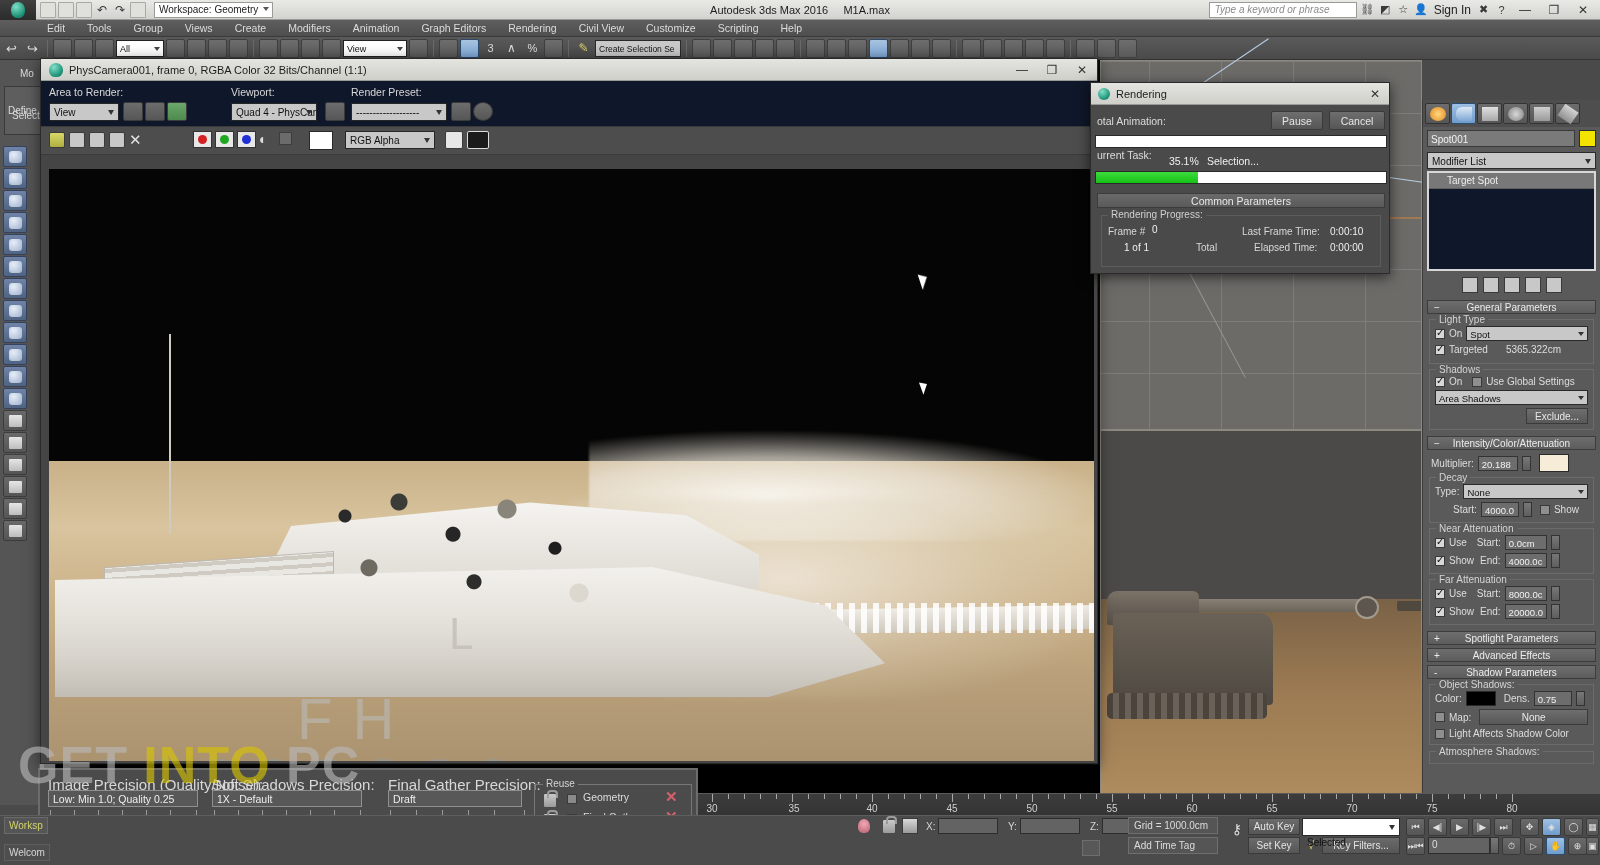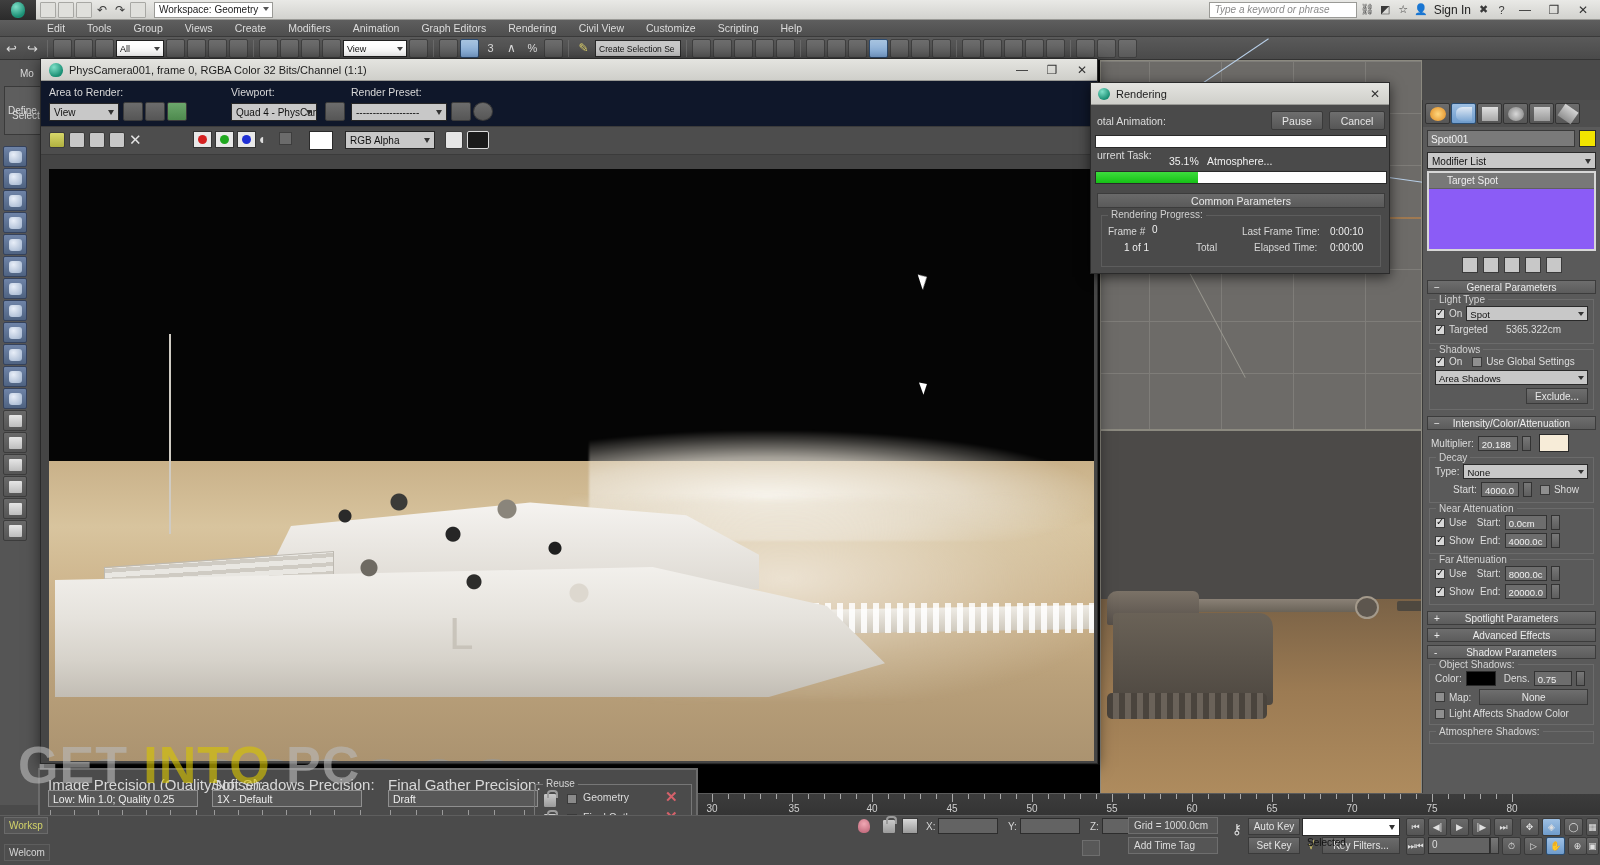--- a/index.html
+++ b/index.html
@@ -300,21 +300,21 @@
   .cp-tab.sel { background:linear-gradient(#9ec0e4,#6f9ccc); border-color:#2a4e74; }
   .cp-tab .g { position:absolute; left:4px; top:3px; width:16px; height:14px; }
   .namerow { display:flex; gap:4px; padding:3px 4px; align-items:center; }
   .namefield { flex:1; height:17px; background:#7a7a7a; border:1px solid #3a3a3a;
     font-size:10px; color:#f2f2f2; padding:1px 3px 0; line-height:15px; }
   .colorchip { width:17px; height:17px; background:#f2e400; border:1px solid #2c2c2c; }
   .modsel { margin:2px 4px; height:17px; background:#c8c8c8; border:1px solid #2a2a2a;
     font-size:10px; color:#111; padding:1px 16px 0 4px; position:relative; line-height:15px; }
   .modsel .ca { position:absolute; right:4px; top:6px; border-left:3.5px solid transparent;
     border-right:3.5px solid transparent; border-top:5px solid #333; }
-  .modlist { margin:2px 4px; height:80px; background:#8b5cf6;
+  .modlist { margin:2px 4px; height:100px; background:#0f172a;
     border:2px solid #d7d7d7; }
   .modlist .item { font-size:10px; color:#eee; padding:2px 0 2px 18px;
     background:#787878; border-bottom:1px solid #606060; }
   .modbtns { display:flex; gap:5px; justify-content:center; padding:4px 0; }
   .modbtn { width:16px; height:16px; background:#c8c8c8; border:1px solid #3a3a3a; }
   .rollhdr {
     margin:3px 4px 0; height:14px; background:linear-gradient(#6e6e6e,#5c5c5c);
     border:1px solid #3c3c3c; font-size:10px; color:#ececec;
     display:flex; align-items:center; justify-content:center; position:relative;
   }
@@ -421,20 +421,25 @@
       <span class="qicon"></span>
       <span class="qicon"></span>
       <span class="qicon flat">↶</span>
       <span class="qicon flat">↷</span>
       <span class="qicon"></span>
       <span class="wsbox">
         <span>Workspace: Geometry</span>
         <span class="ca"></span>
       </span>
     </div>
+    <div class="apptitle">
+      <span>Autodesk 3ds Max 2016</span>
+      &nbsp;&nbsp;&nbsp;
+      <span>M1A.max</span>
+    </div>
     <div class="tb-right">
       <span class="searchbox" title="Type a keyword or phrase">
         <span>Type a keyword or phrase</span>
       </span>
       <span class="ticon">⛓</span>
       <span class="ticon">◩</span>
       <span class="ticon">☆</span>
       <span class="ticon">👤</span>
       <span class="signin">Sign In</span>
       <span class="ticon">✖</span>
@@ -688,20 +693,21 @@
       <div class="rc-ground"></div>
       <div class="rc-dust"></div>
       <div class="rc-dust2"></div>
       <div class="rc-antenna"></div>
       <div class="rc-turret"></div>
       <div class="rc-rack"></div>
       <div class="rc-barrel"></div>
       <div class="rc-dotline"></div>
       <div class="rc-hull"></div>
       <div class="rc-noisy"></div>
+      <div class="rc-fh">F H</div>
       <div class="rc-L">L</div>
 
       <div class="rc-wheels">
         <div class="rc-wheel" style="left:0px;"></div>
         <div class="rc-wheel" style="left:55px;"></div>
         <div class="rc-wheel" style="left:110px;"></div>
         <div class="rc-wheel" style="left:165px;"></div>
         <div class="rc-wheel" style="left:220px;"></div>
         <div class="rc-wheel" style="left:275px;"></div>
         <div class="rc-wheel" style="left:330px;"></div>
@@ -722,21 +728,21 @@
       <span style="position:absolute;left:6px;top:10px;font-size:10.5px;color:#dcdcdc;">otal Animation:</span>
       <span class="rdbtn" style="position:absolute;left:180px;top:6px;width:52px;">Pause</span>
       <span class="rdbtn" style="position:absolute;left:238px;top:6px;width:56px;">Cancel</span>
 
       <div class="rbar-outer" style="position:absolute;left:4px;top:30px;width:292px;">
         <div class="rbar-inner" style="width:0%;"></div>
       </div>
 
       <span style="position:absolute;left:6px;top:44px;font-size:10.5px;color:#dcdcdc;">urrent Task:</span>
       <span style="position:absolute;left:78px;top:50px;font-size:10.5px;color:#f0f0f0;">35.1%</span>
-      <span style="position:absolute;left:116px;top:50px;font-size:10.5px;color:#f0f0f0;">Atmosphere...</span>
+      <span style="position:absolute;left:116px;top:50px;font-size:10.5px;color:#f0f0f0;">Selection...</span>
 
       <div class="rbar-outer" style="position:absolute;left:4px;top:66px;width:292px;">
         <div class="rbar-inner" id="progbar" style="width:35.1%;"></div>
       </div>
 
       <div class="rollup" style="position:absolute;left:6px;top:88px;width:288px;">Common Parameters</div>
 
       <div class="grp" style="left:10px;top:110px;width:280px;height:52px;">
         <span class="grp-lbl">Rendering Progress:</span>
         <span class="fld" style="left:6px;top:10px;">Frame #</span>
@@ -970,21 +976,21 @@
         <i class="bp-tick" style="left:96px;"></i>
         <i class="bp-tick" style="left:120px;"></i>
         <i class="bp-tick" style="left:146px;"></i>
     </span>
     <span class="bp-slider" style="left:174px;top:50px;width:148px;"></span>
     <span class="bp-knob" style="left:88px;top:45px;"></span>
     <span class="bp-lbl" style="left:172px;top:64px;">Glossy Refractions Precision:</span>
     <span class="bp-fld" style="left:172px;top:79px;width:150px;"></span>
 
     <span class="bp-lbl" style="left:348px;top:6px;">Final Gather Precision:</span>
-    <span class="bp-fld" style="left:348px;top:20px;width:150px;">Draft</span>
+    <span class="bp-fld" style="left:348px;top:20px;width:134px;">Draft</span>
     <span class="bp-ticks" style="left:350px;top:40px;width:136px;">
       <i class="bp-tick" style="left:0;"></i>
         <i class="bp-tick" style="left:26px;"></i>
         <i class="bp-tick" style="left:52px;"></i>
       <i class="bp-tick" style="left:78px;"></i>
         <i class="bp-tick" style="left:104px;"></i>
         <i class="bp-tick" style="left:134px;"></i>
     </span>
     <span class="bp-slider" style="left:350px;top:50px;width:136px;"></span>
     <span class="bp-knob" style="left:372px;top:45px;"></span>

